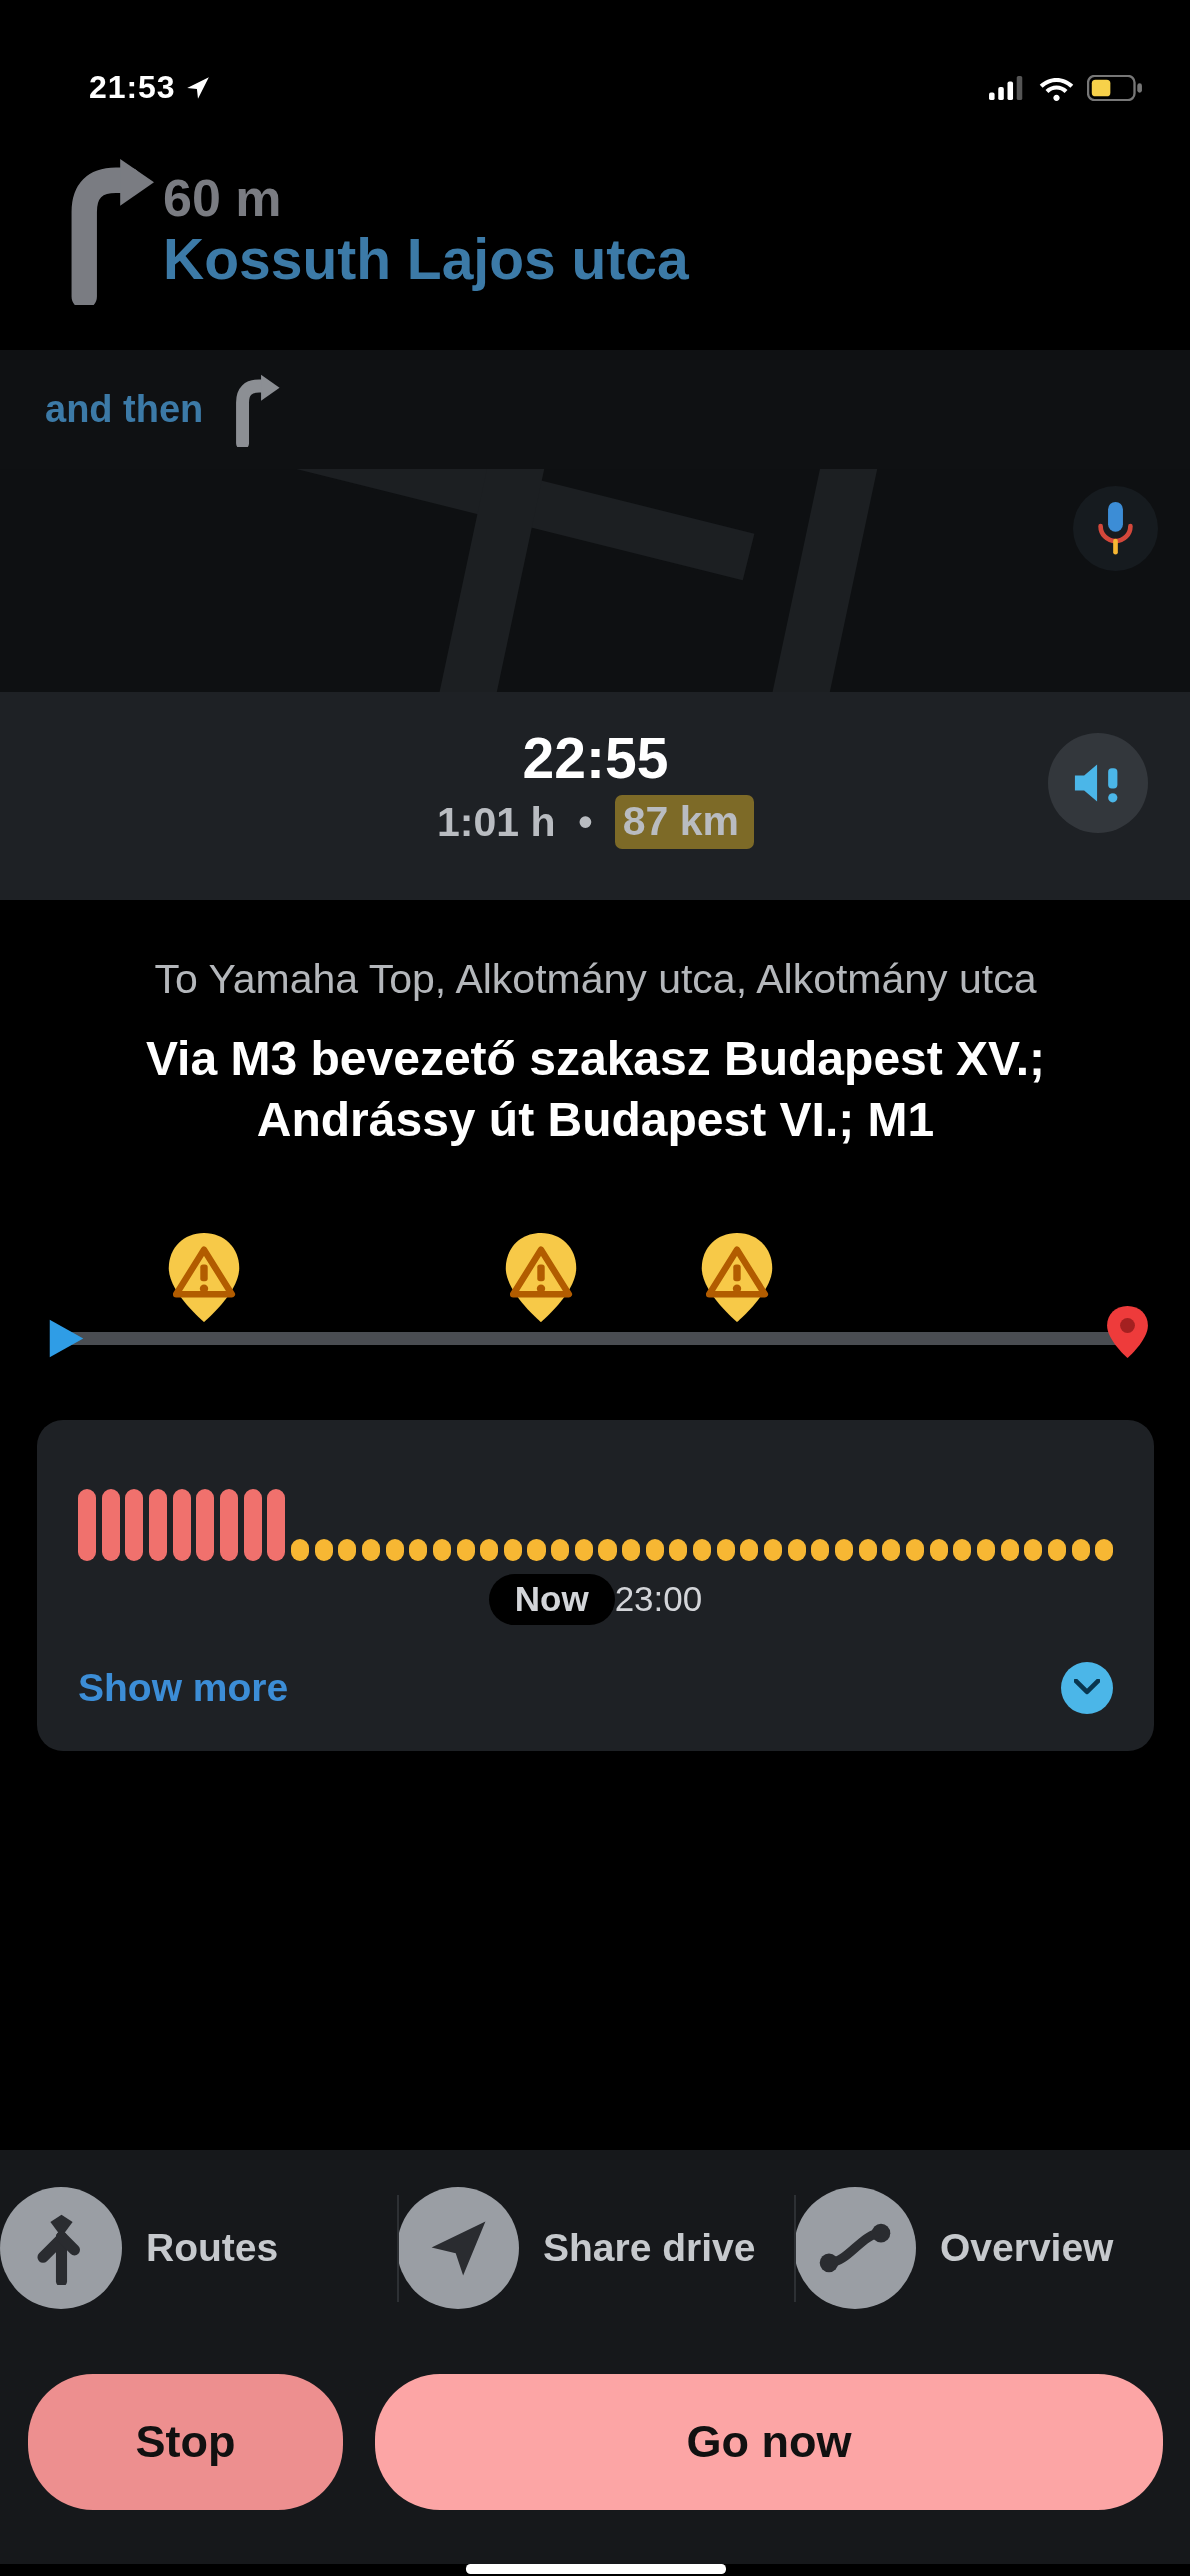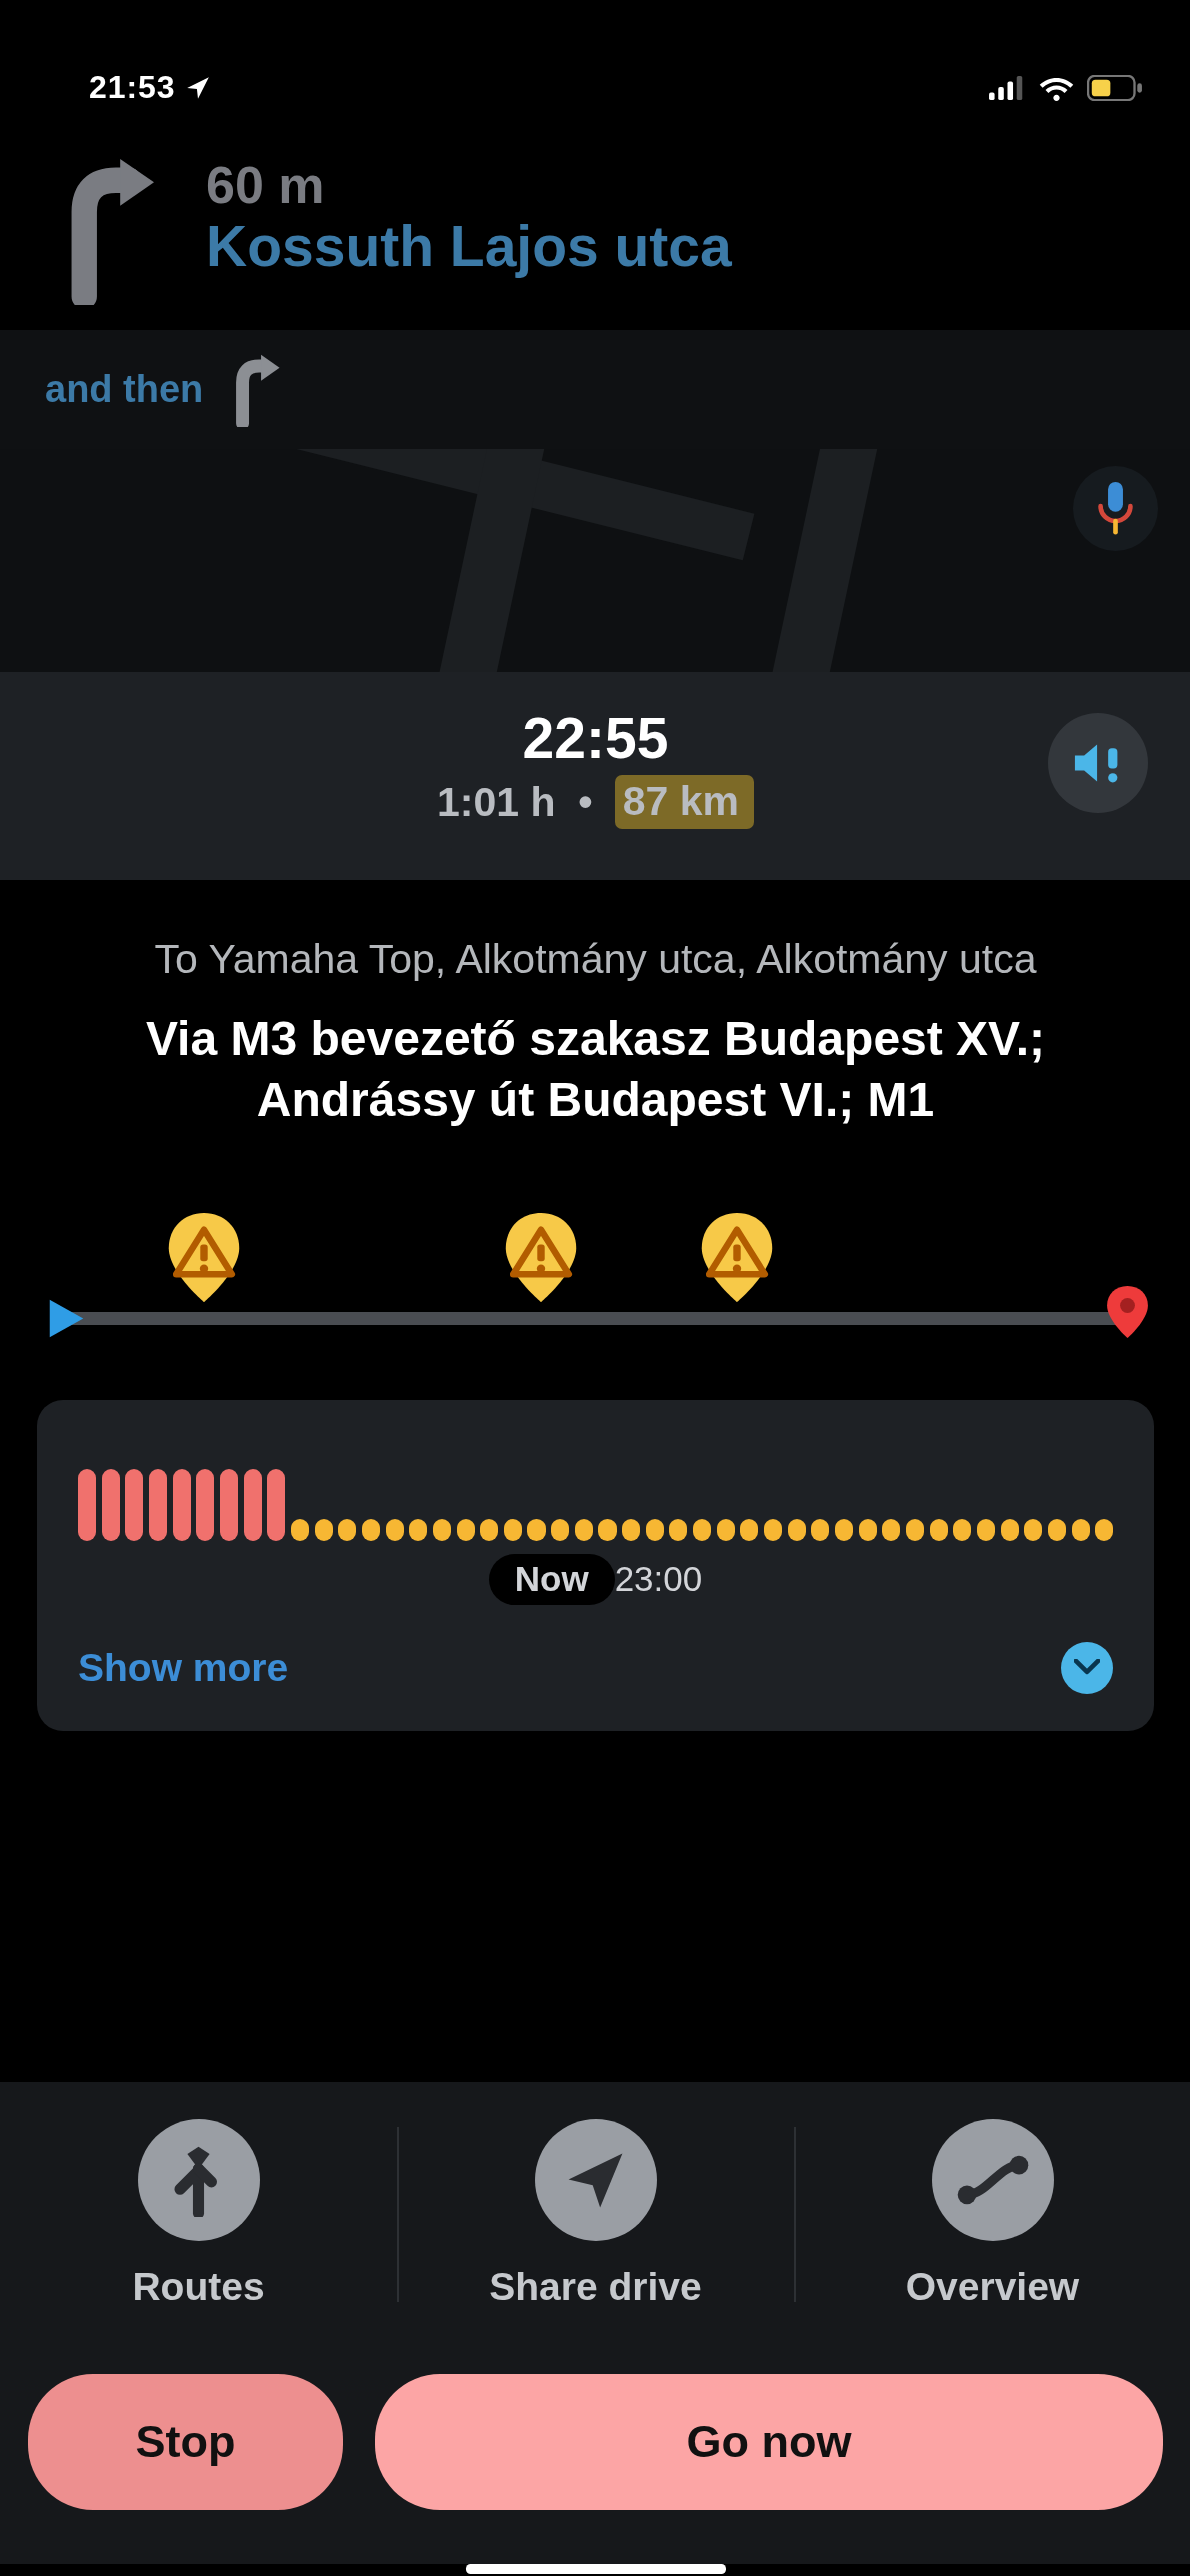--- a/index.html
+++ b/index.html
@@ -4,21 +4,21 @@
 <style>
   * { box-sizing: border-box; margin: 0; padding: 0; }
   html, body { width: 1191px; height: 2576px; background: #000; color: #fff; font-family: -apple-system, Helvetica, Arial, sans-serif; overflow: hidden; }
 
   
   .status-bar { display: flex; justify-content: space-between; align-items: center; padding: 32px 48px 0 89px; height: 111px; font-size: 32px; font-weight: 600; letter-spacing: 0.9px; }
   .status-left { display: flex; align-items: center; gap: 9.3px; }
   .status-right { display: flex; align-items: center; gap: 13px; }
 
   
-  .turn-bar { display: flex; align-items: flex-start; gap: 43px; padding: 30px 48px 25px 52px; }
+  .turn-bar { display: flex; align-items: center; padding: 30px 48px 45px 52px; }
   .turn-arrow { width: 111px; height: 148px; flex: 0 0 auto; }
   .turn-text .distance { font-size: 52px; font-weight: 700; color: #7a7c82; line-height: 1.1; }
   .turn-text .street { font-size: 57px; font-weight: 700; color: #3c7aa7; line-height: 1.15; }
 
   
   .and-then { background: #0f1113; display: flex; align-items: center; gap: 22px; padding: 15px 45px; height: 119px; }
   .and-then-label { color: #3c7aa7; font-size: 38px; font-weight: 600; }
   .and-then svg { width: 61px; height: 74px; }
 
   
@@ -53,21 +53,21 @@
   .bar.red { background: #f0716d; height: 72px; }
   .bar.amb { background: #f7b733; height: 22px; }
   .bt-labels { display: flex; justify-content: center; align-items: center; margin-top: 13px; font-size: 35px; color: #d3d5d9; }
   .bt-now { background: #000; color: #d3d5d9; padding: 5.6px 26px; border-radius: 28px; font-weight: 600; }
   .bt-footer { display: flex; justify-content: space-between; align-items: center; margin-top: 37px; }
   .show-more { color: #3c8dd6; font-size: 39px; font-weight: 700; }
   .chev { width: 52px; height: 52px; border-radius: 50%; background: #4bb6e8; display: flex; align-items: center; justify-content: center; }
 
   
   .actions { margin-top: auto; display: flex; background: #16181b; padding: 37px 0 41px; }
-  .action { flex: 1; display: flex; flex-direction: column; align-items: center; gap: 24px; position: relative; }
+  .action { flex: 1; display: flex; flex-direction: row; align-items: center; gap: 24px; position: relative; }
   .action + .action::before { content: ""; position: absolute; left: 0; top: 7.4px; bottom: 7.4px; width: 1.9px; background: #2d3034; }
   .action .circ { width: 122px; height: 122px; border-radius: 50%; background: #9a9ea4; display: flex; align-items: center; justify-content: center; }
   .action .lbl { font-size: 39px; color: #c6c9cd; font-weight: 600; }
 
   
   .btn-row { display: flex; gap: 32px; padding: 24px 28px 54px; background: #16181b; }
   .btn { height: 136px; border-radius: 65px; display: flex; align-items: center; justify-content: center; font-size: 45px; font-weight: 700; }
   .btn-stop { flex: 0 0 315px; background: #ed8f8f; color: #111; }
   .btn-go   { flex: 1; background: #fca5a5; color: #111; }
 

